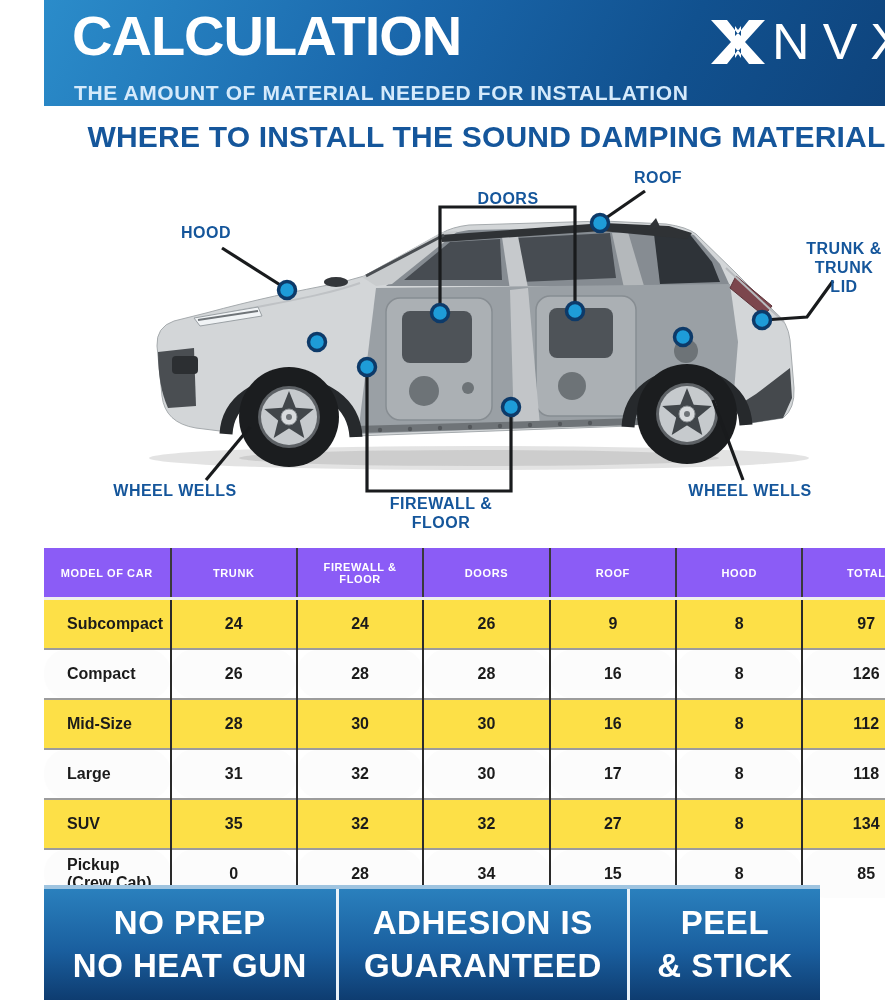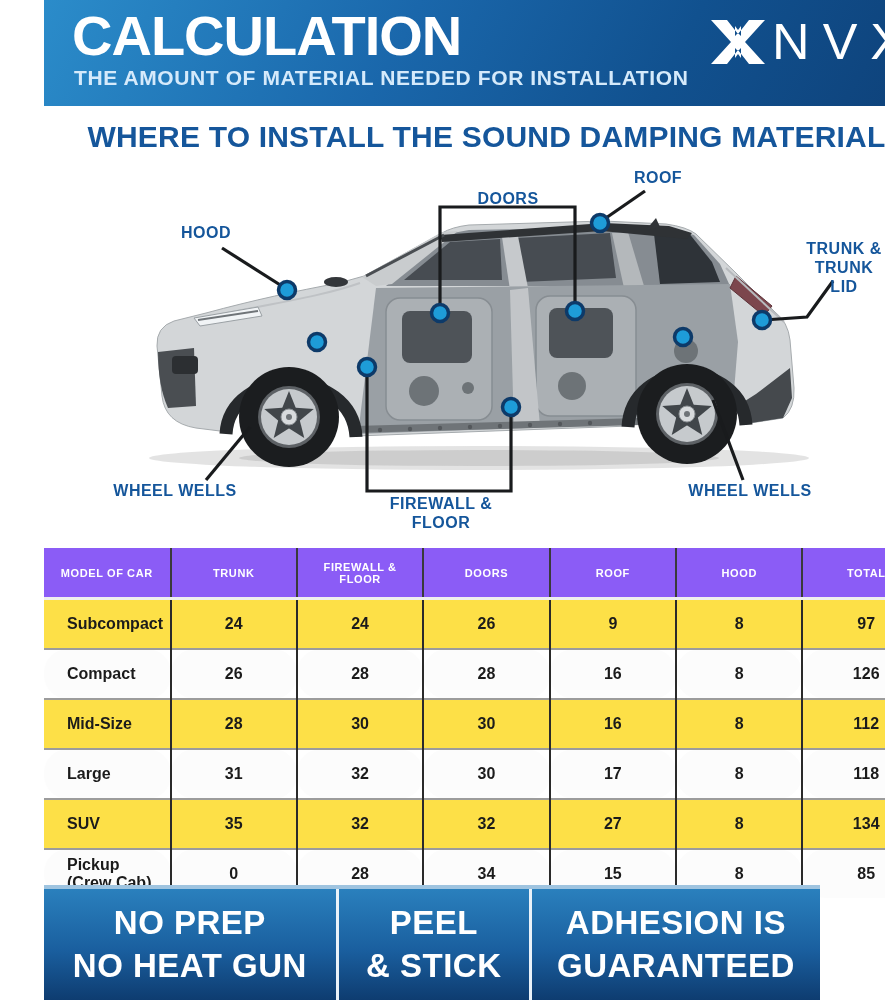--- a/index.html
+++ b/index.html
@@ -5,21 +5,21 @@
   html,body{margin:0;padding:0;background:#fff;}
   #page{position:relative;width:885px;height:1000px;overflow:hidden;background:#fff;
         font-family:"Liberation Sans",sans-serif;margin-left:44px;-webkit-font-smoothing:antialiased;}
 
   
   .hdr{position:absolute;left:0;top:0;width:885px;height:112px;
        background:linear-gradient(118deg,#2b8cca 0%,#1a67ab 40%,#11518f 70%,#0e4179 100%);
        box-shadow:0 4px 7px rgba(40,40,40,.35);}
   .hdr-title{position:absolute;left:28px;top:8px;color:#fff;font-size:56px;font-weight:800;
              letter-spacing:-1px;line-height:1;}
-  .hdr-sub{position:absolute;left:30px;top:67px;color:#d5eafb;font-size:21px;font-weight:700;
+  .hdr-sub{position:absolute;left:30px;top:82px;color:#d5eafb;font-size:21px;font-weight:700;
            letter-spacing:.6px;line-height:1;}
   .brand{position:absolute;right:24px;top:16px;display:flex;align-items:center;gap:6px;}
   .brand-text{color:#fff;font-size:52px;font-weight:400;letter-spacing:13px;line-height:1;
               transform:scaleY(.96);margin-right:-13px;}
 
   
   .diagram{position:absolute;left:0;top:106px;width:885px;height:436px;background:#fff;}
   .diagram h1{position:absolute;left:0;top:14px;width:885px;margin:0;text-align:center;
               color:#15569b;font-size:30px;font-weight:800;letter-spacing:.2px;}
   .car-svg{position:absolute;left:0;top:0;width:885px;height:436px;z-index:1;}
@@ -285,19 +285,19 @@
           <td>8</td>
           <td>85</td>
         </tr>
       </tbody>
     </table>
   </div>
 
   <div class="ftr">
     <div class="ftr-sec s1 preline">NO PREP
 NO HEAT GUN</div>
+    <div class="ftr-sec s3 preline">ADHESION IS
+GUARANTEED</div>
     <div class="ftr-sec s2 preline">PEEL
 &amp; STICK</div>
-    <div class="ftr-sec s3 preline">ADHESION IS
-GUARANTEED</div>
   </div>
 
 </div>
 
 </body></html>

